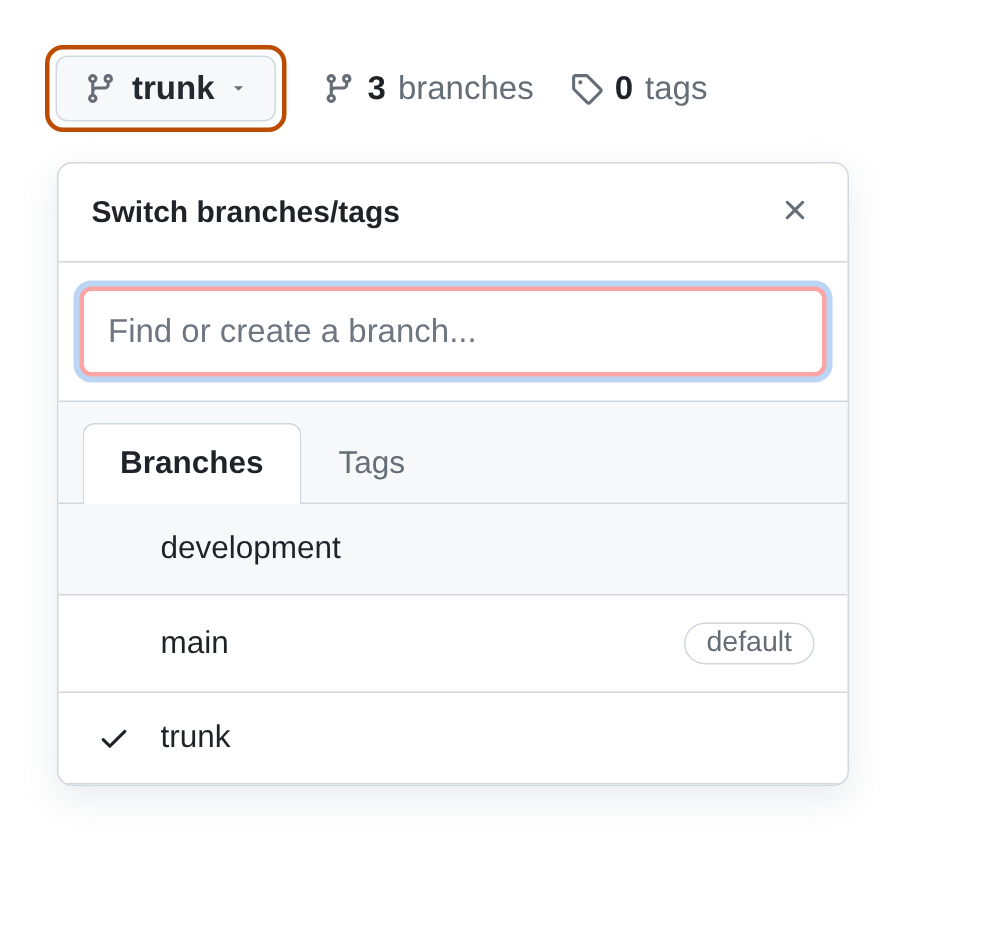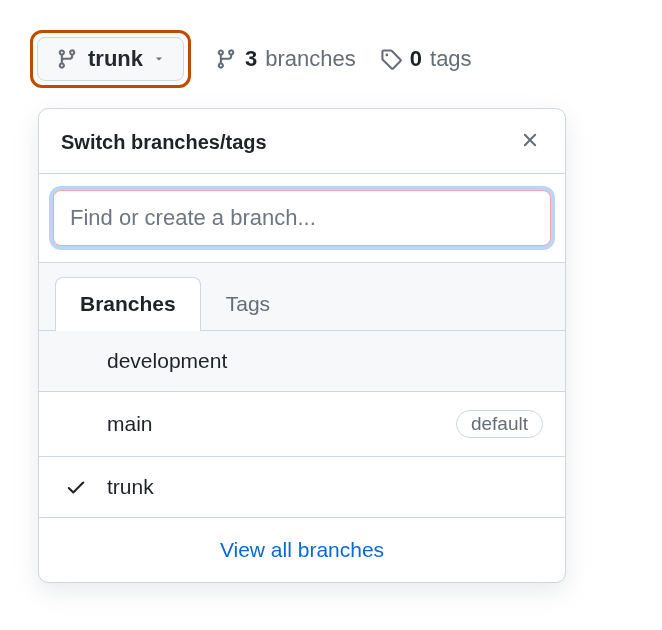--- a/index.html
+++ b/index.html
@@ -101,21 +101,21 @@
       line-height: 1;
     }
     .search-wrap {
       padding: 16px 14px;
       border-bottom: 1px solid #d0d7de;
     }
     .search-input {
       width: 100%;
       padding: 14px 16px;
       font-size: 22px;
-      border: 1px solid #fca5a5;
+      border: 3px solid #fca5a5;
       border-radius: 8px;
       outline: none;
       box-shadow: 0 0 0 4px rgba(9,105,218,0.28);
       color: #1f2328;
     }
     .search-input::placeholder {
       color: #6e7781;
     }
     .tabs {
       display: flex;
@@ -243,14 +243,13 @@
       <span class="default-badge">default</span>
     </li>
     <li class="branch-item">
       <svg class="check" viewBox="0 0 16 16" fill="#1f2328">
           <path d="M13.78 4.22a.75.75 0 0 1 0 1.06l-7.25 7.25a.75.75 0 0 1-1.06 0L2.22 9.28a.751.751 0 0 1 1.06-1.06L6 10.94l6.72-6.72a.75.75 0 0 1 1.06 0Z"></path>
         </svg>
       <span>trunk</span>
     </li>
   </ul>
 
-  <a class="view-all">View all branches</a>
 </div>
 
 </body></html>

